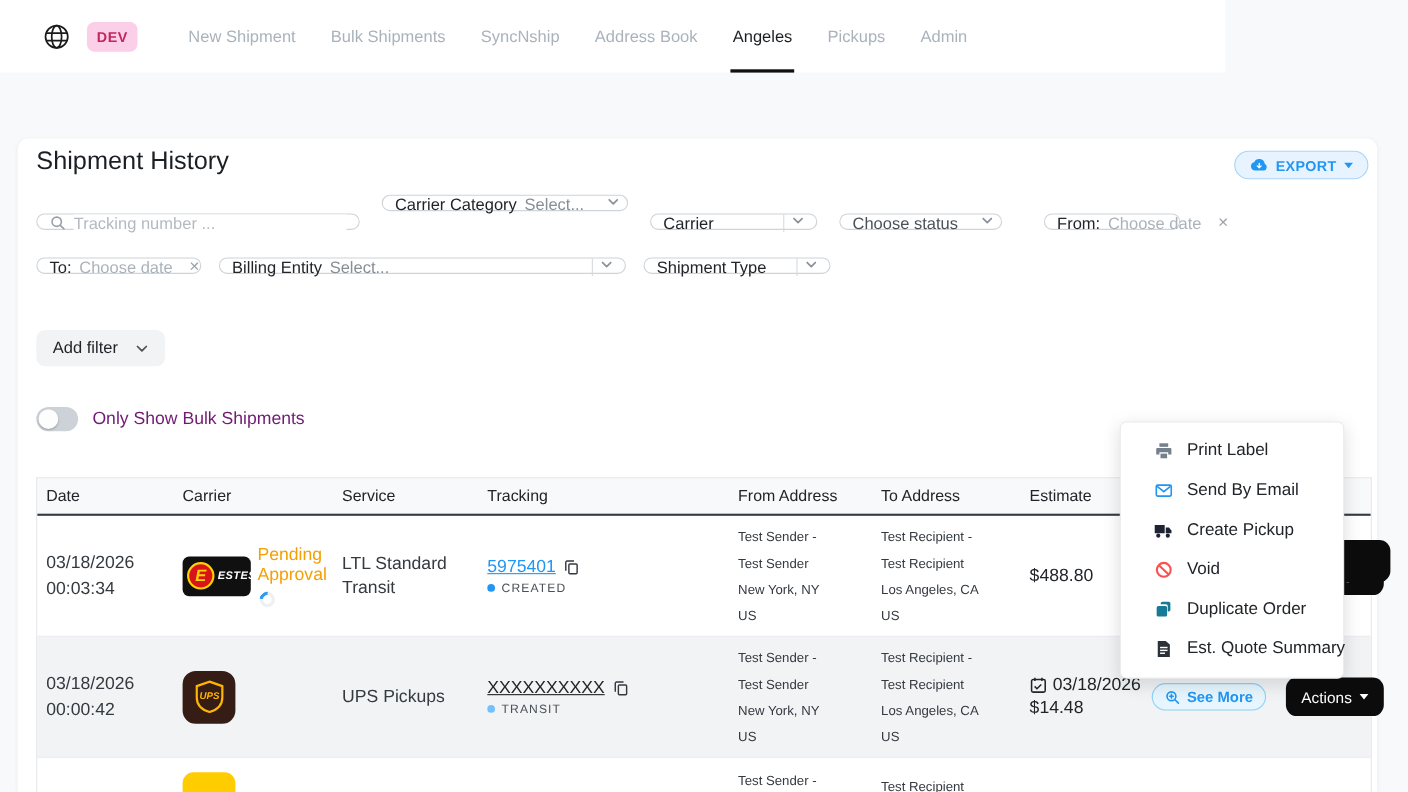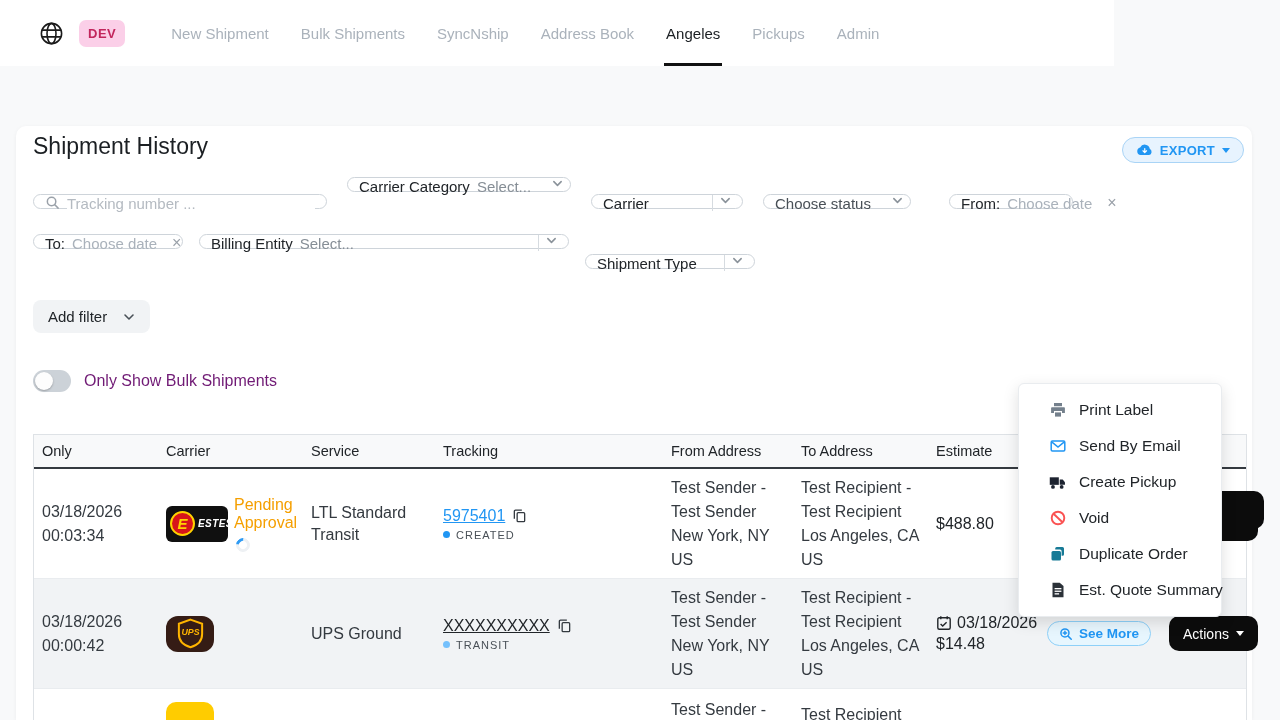--- a/index.html
+++ b/index.html
@@ -58,21 +58,21 @@
   .table { position:absolute; left:17px; top:308px; width:1214px; border:1px solid #dee2e6; border-bottom:none; }
   .thead, .trow { display:grid; grid-template-columns:124px 145px 132px 228px 130px 135px 111px auto; }
   .thead { height:34px; background:#f8f9fa; border-bottom:2px solid #343a40; align-items:center;
     font-size:14.5px; color:#212529; }
   .thead > div { padding-left:8px; }
   .trow { height:110px; align-items:center; border-bottom:1px solid #e9ecef; background:#fff; }
   .trow.hovered { background:#f1f3f5; }
   .trow > div { padding-left:8px; }
   .cell-col { display:flex; flex-direction:column; gap:2px; }
   .date-txt { font-size:16px; color:#343a40; line-height:22px; }
-  .addr { font-size:16px; color:#343a40; line-height:22px; }
+  .addr { font-size:12px; color:#343a40; line-height:22px; }
   .service-txt { font-size:16px; color:#343a40; line-height:22px; padding-right:14px; }
   .price { font-size:16px; color:#212529; }
 
   .track-line { display:flex; align-items:center; gap:7px; }
   .track-link { font-size:16px; text-decoration:underline; cursor:pointer; }
   .track-link.blue { color:#2196f3; }
   .track-link.dark { color:#212529; }
   .copy-btn { display:flex; cursor:pointer; }
   .status-line { display:flex; align-items:center; gap:6px; margin-top:4px; }
   .dot { width:7px; height:7px; border-radius:50%; }
@@ -85,21 +85,21 @@
     align-items:center; padding:0 4px; flex-shrink:0; }
   .estes-e { width:25px; height:25px; background:#d7141a; border:2px solid #ffd200; border-radius:50%;
     color:#ffd200; font-weight:bold; font-style:italic; display:flex; align-items:center;
     justify-content:center; font-size:15px; flex-shrink:0; }
   .estes-text { color:#fff; font-style:italic; font-weight:bold; font-size:10px; margin-left:3px;
     letter-spacing:.4px; }
   .pending-wrap { display:flex; flex-direction:column; }
   .pending-badge { color:#f59f00; font-size:16px; font-weight:500; line-height:18px; width:72px; }
   .spinner { width:14px; height:14px; border-radius:50%; border:3px solid #eef1f4;
     border-top-color:#2f9bf4; transform:rotate(-40deg); margin:6px 0 0 2px; }
-  .ups-logo { width:48px; height:36px; background:#351c15; border-radius:12px; display:flex;
+  .ups-logo { width:48px; height:48px; background:#351c15; border-radius:12px; display:flex;
     align-items:center; justify-content:center; }
   .dhl-logo { width:48px; height:48px; background:#ffcc00; border-radius:10px; }
 
   .est-cell { display:flex; flex-direction:column; gap:3px; }
   .est-date { display:flex; align-items:center; gap:5px; font-size:16px; color:#212529; }
 
   .btn-cell { display:flex; align-items:center; gap:18px; }
   .see-more { height:25px; display:flex; align-items:center; gap:6px; padding:0 11px;
     background:#e7f6fe; border:1px solid #8ed0f8; border-radius:14px; color:#2196f3;
     font-size:13.5px; font-weight:bold; cursor:pointer; white-space:nowrap; }
@@ -222,21 +222,21 @@
     <span class="pv">Select...</span>
     <span class="grow"></span>
     <span class="vdiv"></span>
     <span style="display:flex;">
       <svg width="11" height="11" viewBox="0 0 12 12">
           <path d="M2 4l4 4 4-4" fill="none" stroke="#8a929a" stroke-width="1.7" stroke-linecap="round" stroke-linejoin="round"></path>
         </svg>
     </span>
   </div>
 
-  <div class="pill" style="left:569px; top:108px; width:170px;margin-top:20px;">
+  <div class="pill" style="left:569px; top:108px; width:170px;">
     <span class="pl">Shipment Type</span>
     <span class="grow"></span>
     <span class="vdiv"></span>
     <span style="display:flex;">
       <svg width="11" height="11" viewBox="0 0 12 12">
           <path d="M2 4l4 4 4-4" fill="none" stroke="#8a929a" stroke-width="1.7" stroke-linecap="round" stroke-linejoin="round"></path>
         </svg>
     </span>
   </div>
 
@@ -253,21 +253,21 @@
     <div class="toggle">
       <div class="knob"></div>
     </div>
     <span class="toggle-label">Only Show Bulk Shipments</span>
   </div>
 
   <button class="search-btn"></button>
 
   <div class="table">
     <div class="thead">
-      <div>Only</div>
+      <div>Date</div>
       <div>Carrier</div>
       <div>Service</div>
       <div>Tracking</div>
       <div>From Address</div>
       <div>To Address</div>
       <div>Estimate</div>
       <div></div>
     </div>
 
     <div class="trow">
@@ -343,21 +343,21 @@
       </div>
       <div class="carrier-cell">
         <div class="ups-logo">
           <svg width="27" height="31" viewBox="0 0 24 28">
             <path d="M12 1.5 L22.5 5.2 V14.5 C22.5 21.2 17.8 24.8 12 26.4 C6.2 24.8 1.5 21.2 1.5 14.5 V5.2 Z" fill="none" stroke="#ffb500" stroke-width="1.8"></path>
             <text x="12" y="15.5" font-size="8" font-weight="bold" font-style="italic" fill="#ffb500" text-anchor="middle">UPS</text>
           </svg>
         </div>
       </div>
       <div>
-        <span class="service-txt" style="display:block;">UPS Ground</span>
+        <span class="service-txt" style="display:block;">UPS Pickups</span>
       </div>
       <div>
         <div class="track-line">
           <span class="track-link dark">XXXXXXXXXX</span>
           <span class="copy-btn">
             <svg width="15" height="15" viewBox="0 0 16 16" fill="none" stroke="#343a40" stroke-width="1.4">
                 <rect x="5.5" y="5" width="8" height="9.5" rx="1"></rect>
                 <path d="M10.5 2.2H3.7a1.2 1.2 0 00-1.2 1.2v8.1"></path>
               </svg>
           </span>

